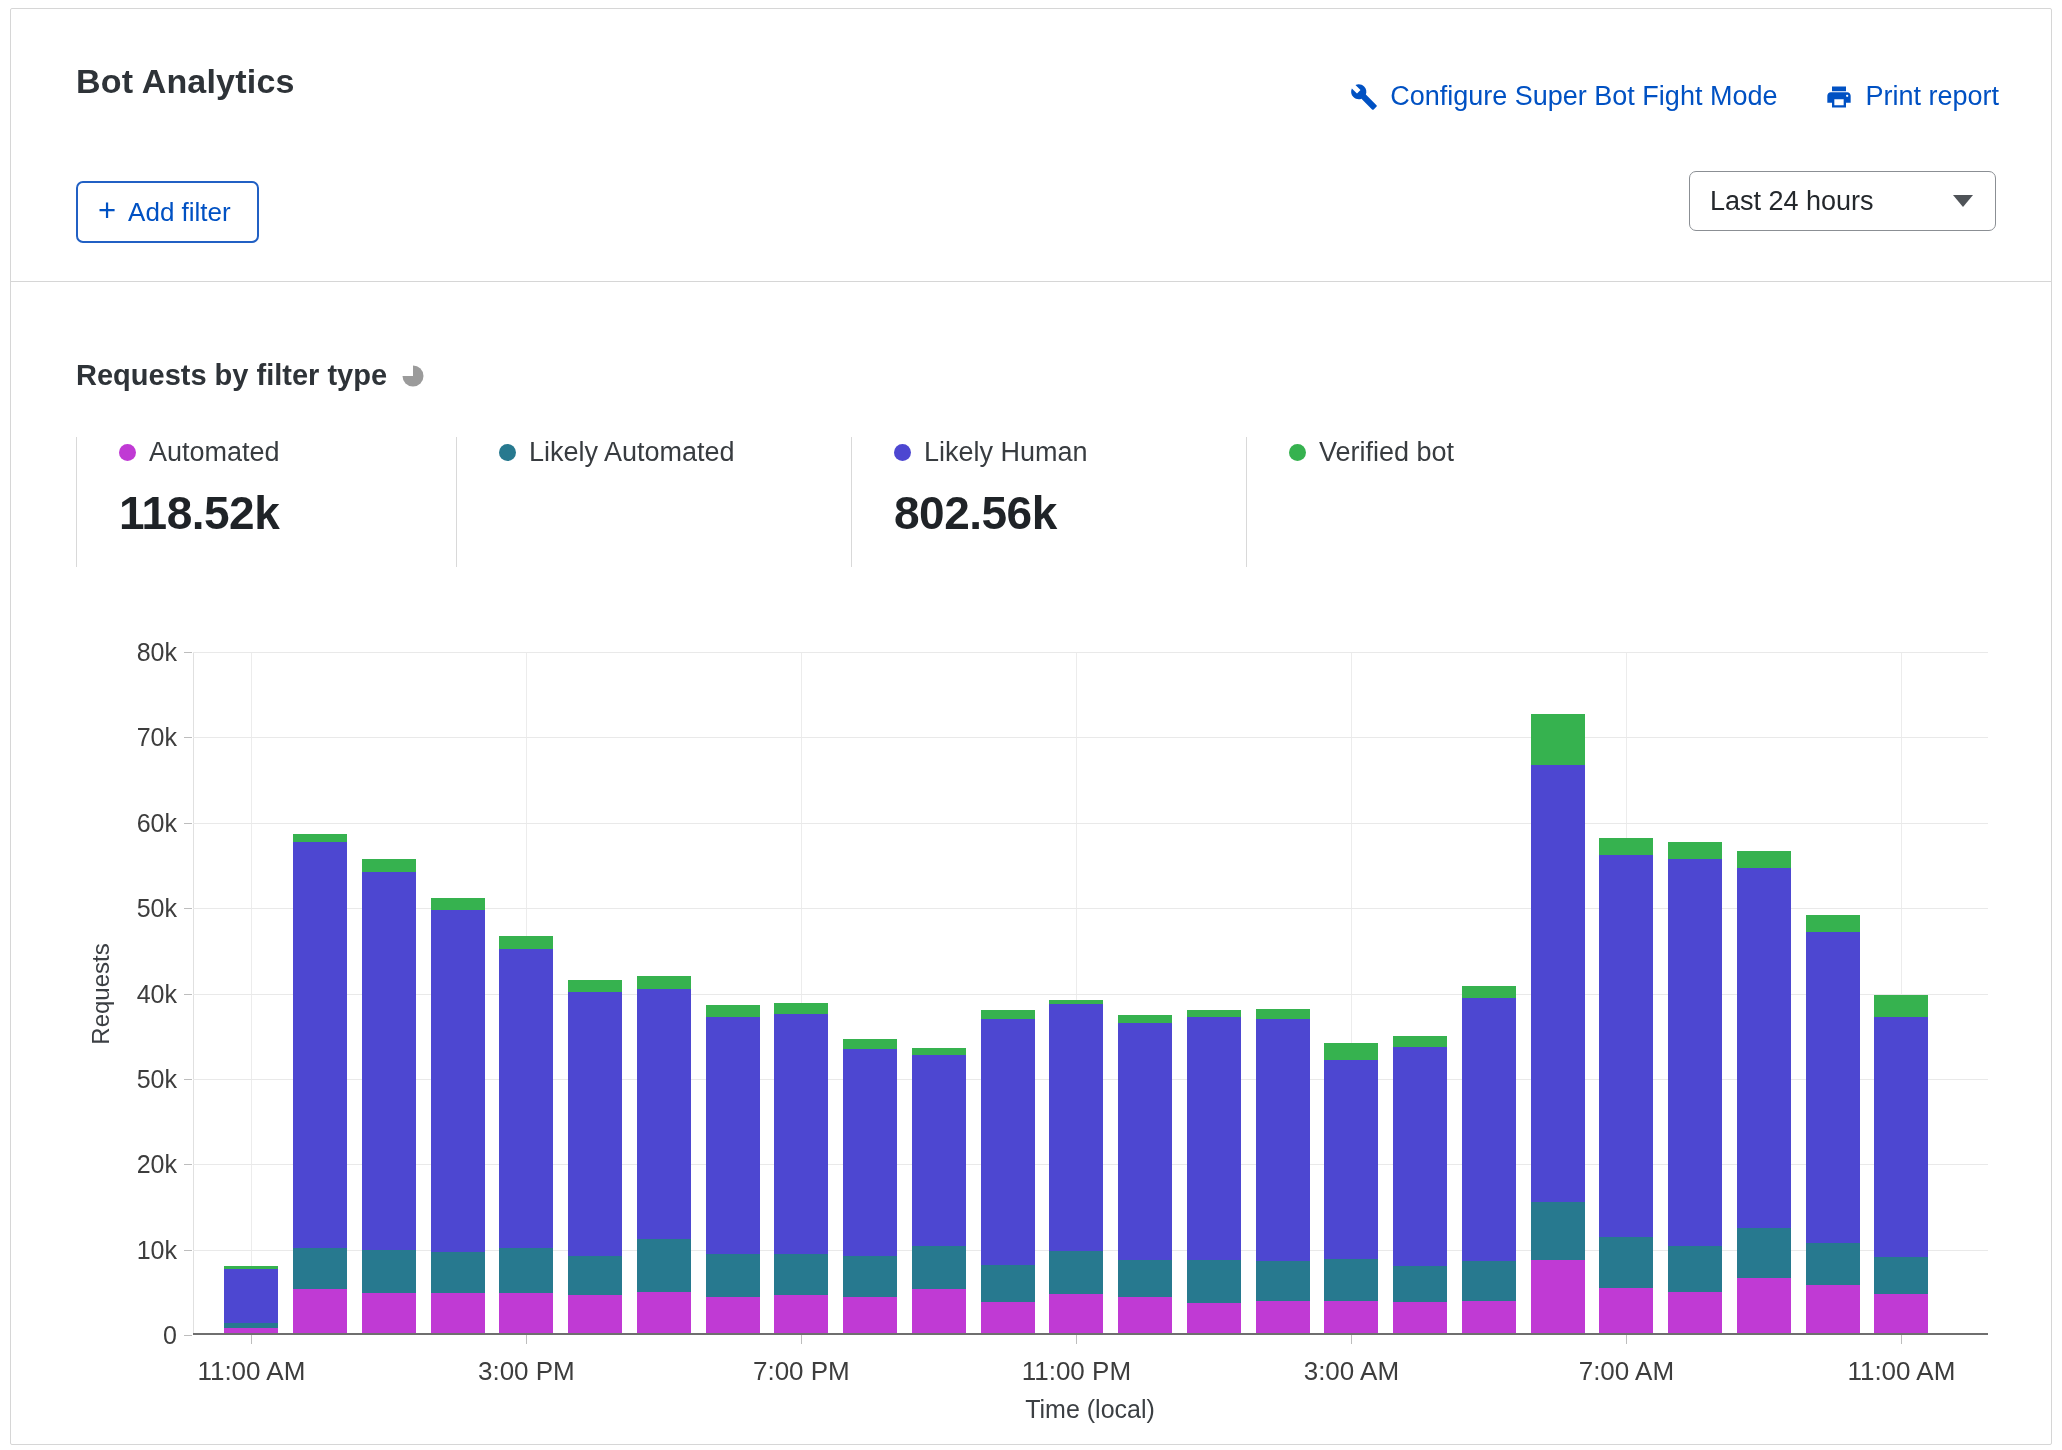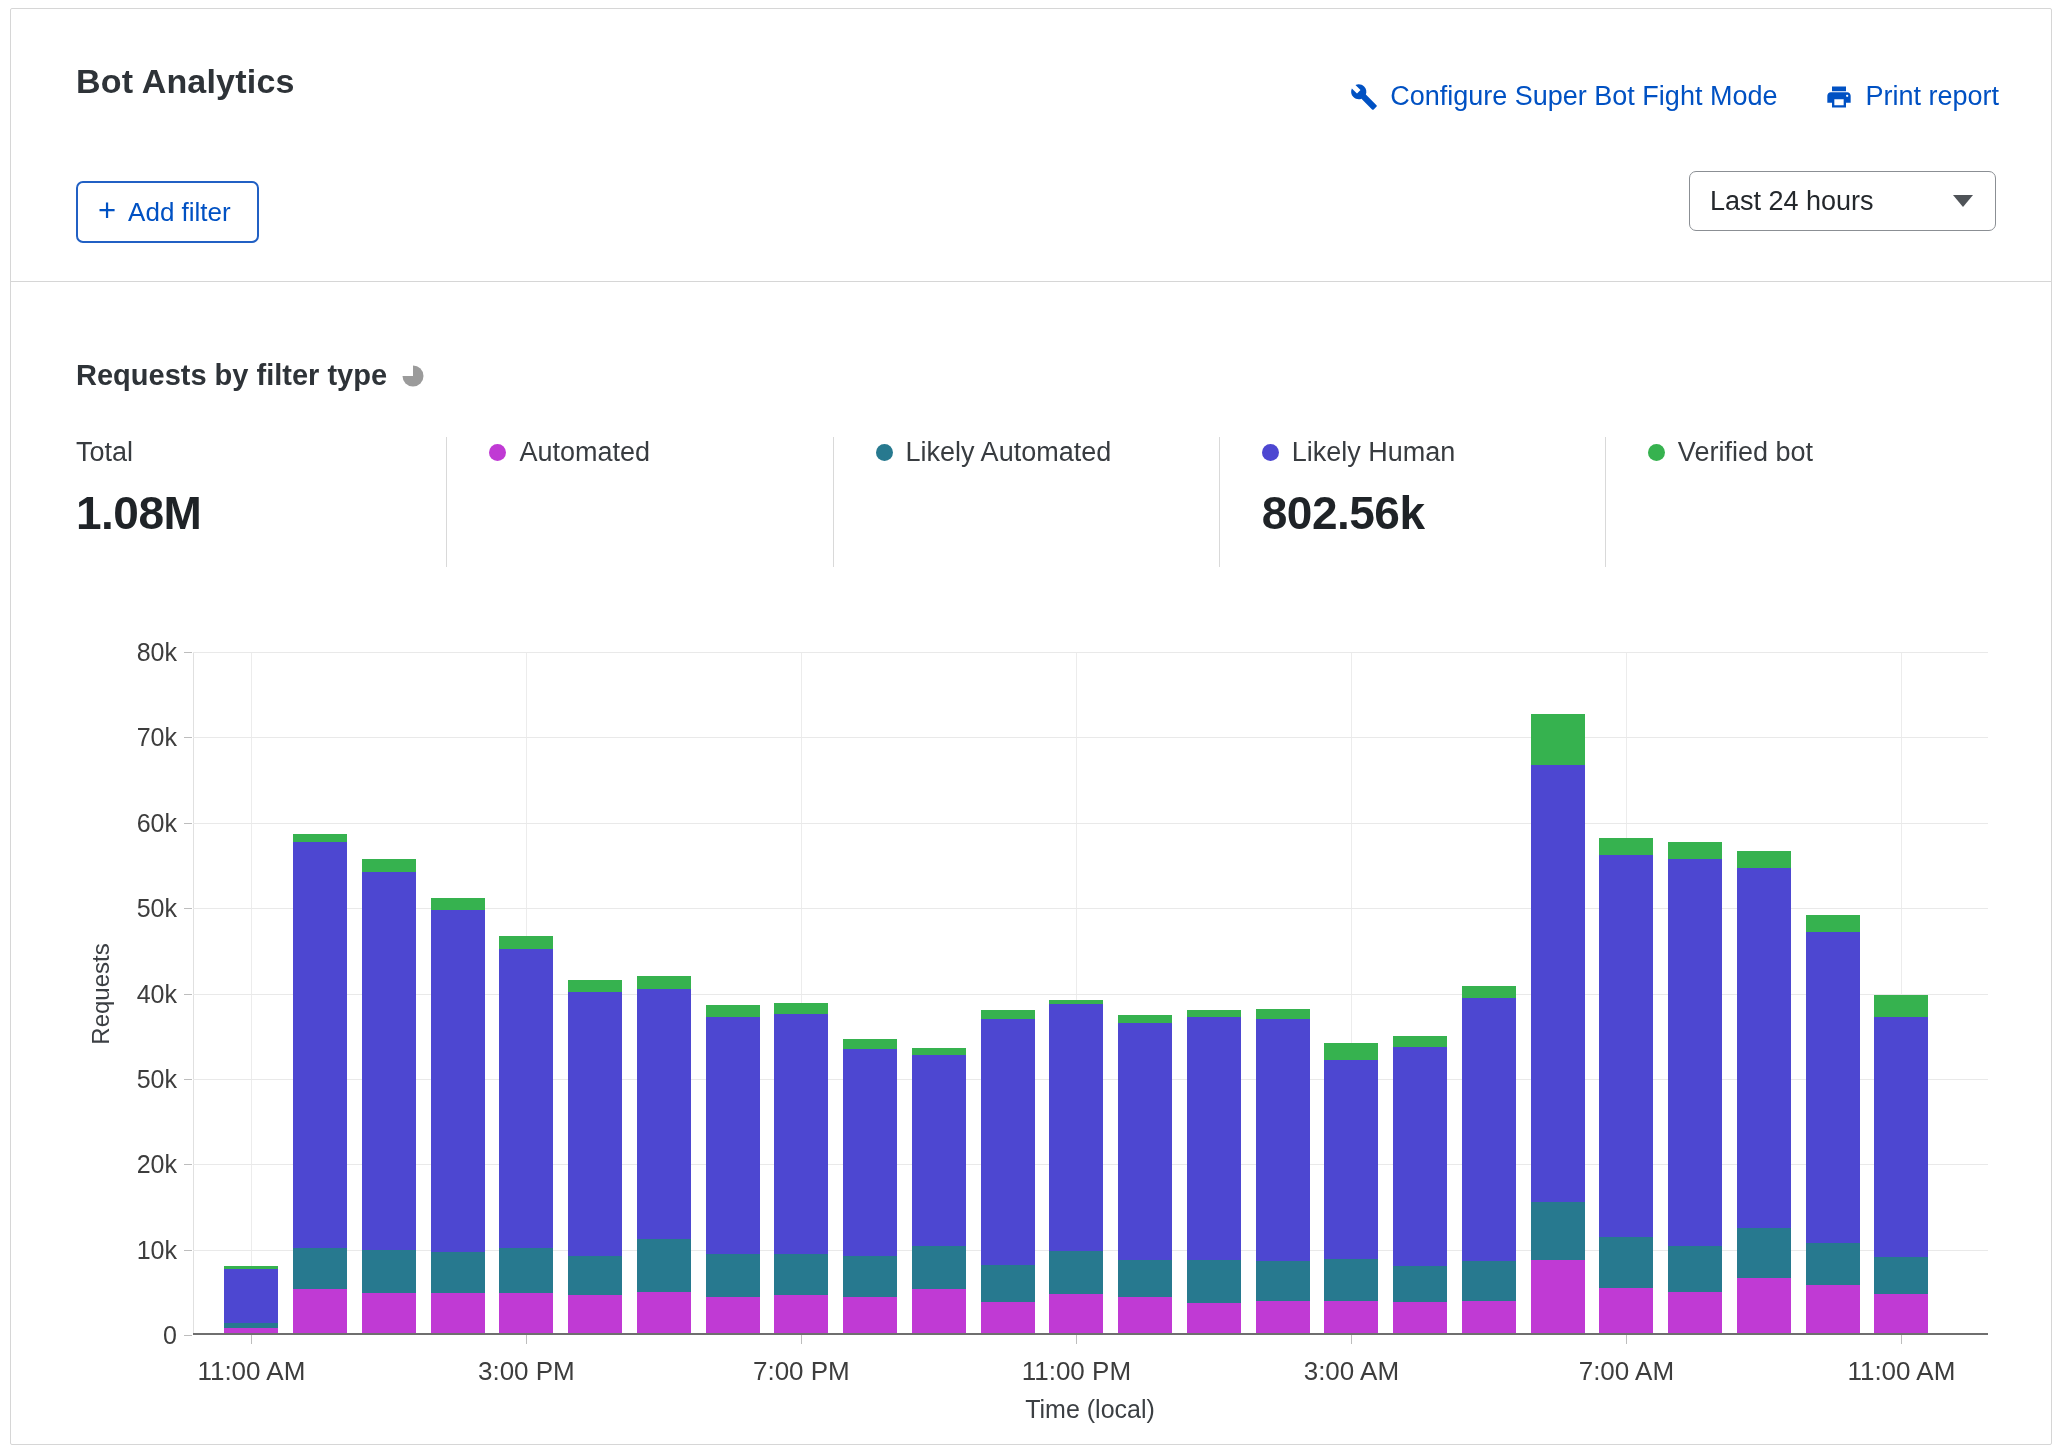--- a/index.html
+++ b/index.html
@@ -131,31 +131,26 @@
 
   <div class="section-title-row">
     <span class="section-title">Requests by filter type</span>
     <svg width="24" height="24" viewBox="0 0 16 16">
       <circle cx="8" cy="8" r="7" fill="#9b9b9b"></circle>
       <path d="M8 8 L8 0 A8 8 0 0 0 0 8 Z" fill="#ffffff"></path>
     </svg>
   </div>
 
   <div class="stats" id="stats">
-      <div class="stat">
-        <div class="stat-label">
-          <span>Total</span>
-        </div>
-        <div class="stat-value">1.08M</div>
-      </div>
       <div class="stat stat-sep">
         <div class="stat-label">
           <span class="dot" style="background: rgb(192, 58, 212);"></span>
           <span>Automated</span>
         </div>
+        <div class="stat-value">118.52k</div>
       </div>
       <div class="stat stat-sep">
         <div class="stat-label">
           <span class="dot" style="background: rgb(39, 121, 143);"></span>
           <span>Likely Automated</span>
         </div>
       </div>
       <div class="stat stat-sep">
         <div class="stat-label">
           <span class="dot" style="background: rgb(77, 71, 209);"></span>

